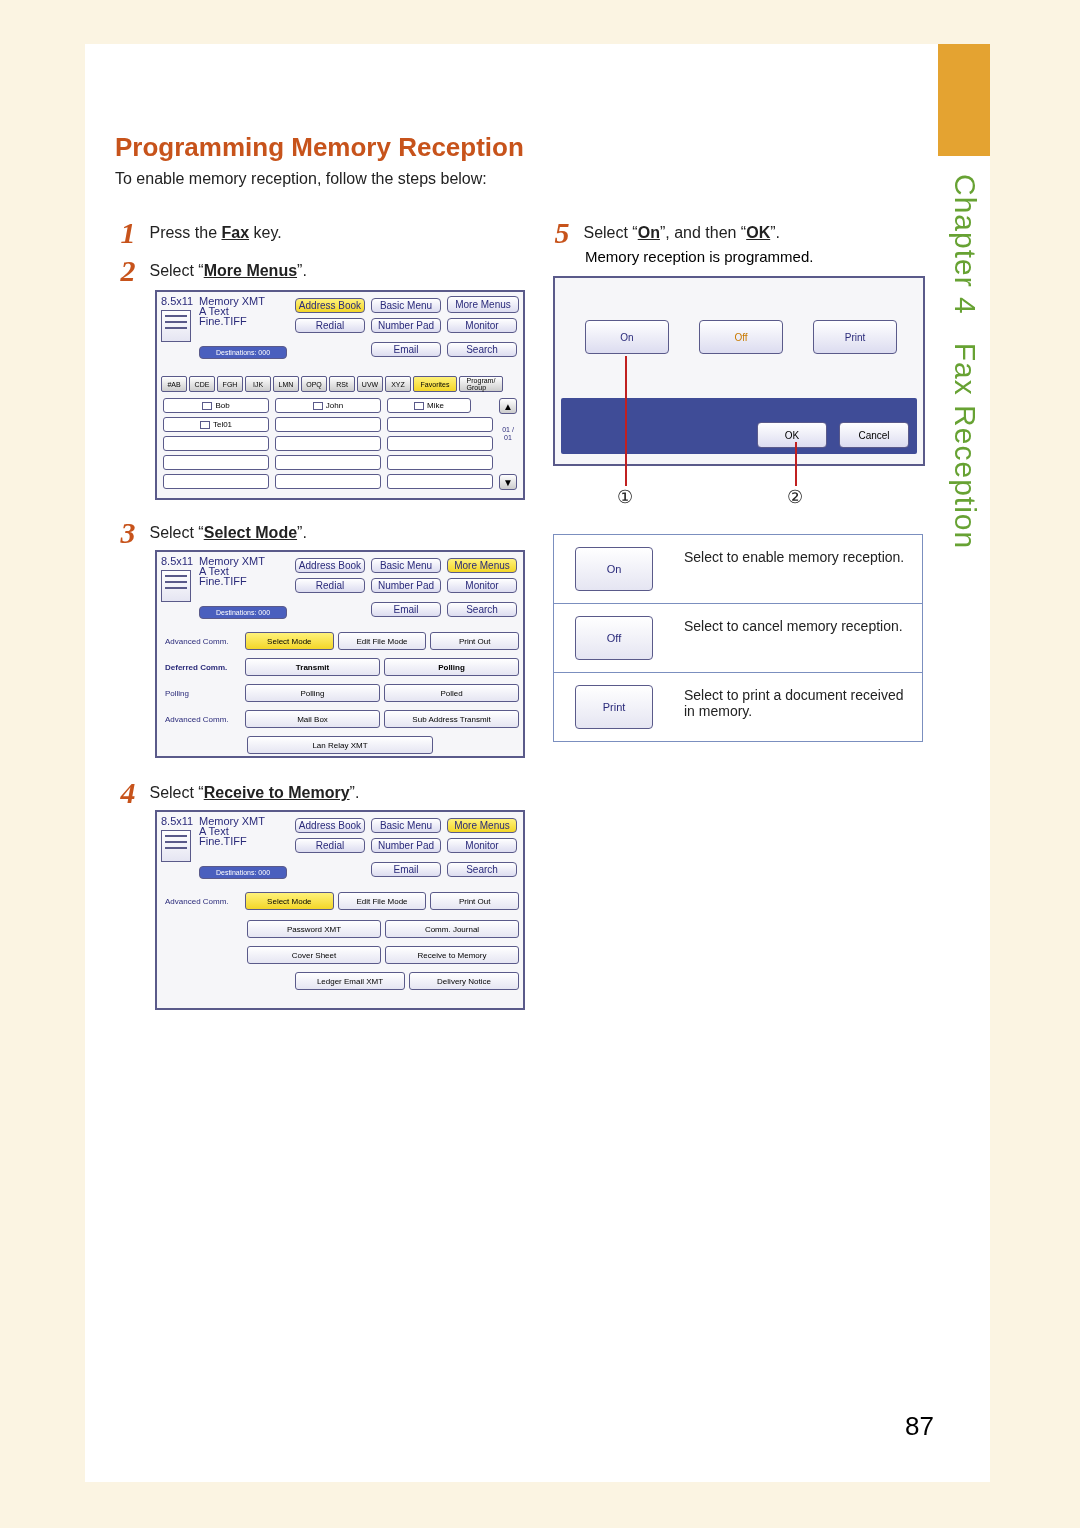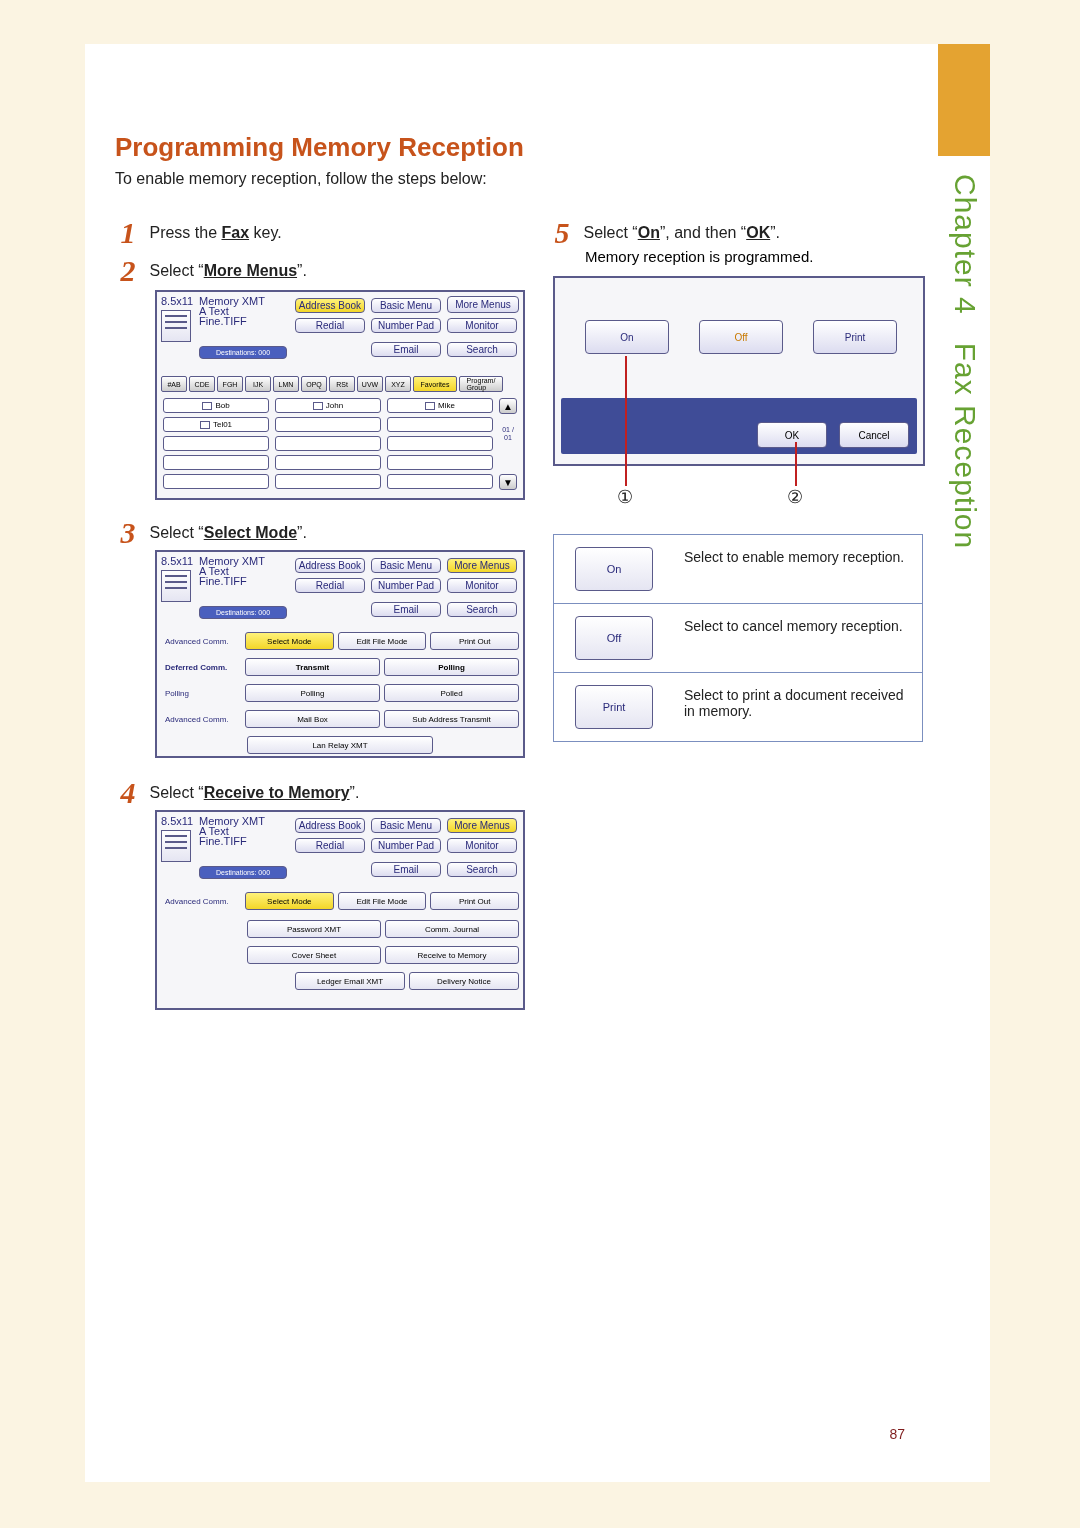--- a/index.html
+++ b/index.html
@@ -144,21 +144,21 @@
   .explain-row:first-child { border-top:none;}
   .explain-left {
     width:120px; display:flex; align-items:center; justify-content:center; padding:12px;
   }
   .mini-btn {
     width:78px; height:44px; border:1px solid #5a5a8a; border-radius:4px;
     background:linear-gradient(#fff,#e5e5f2); font-size:11px; color:#2a2a7a;
     display:flex; align-items:center; justify-content:center;
   }
   .explain-right { flex:1; padding:14px 10px; font-size:14px; color:#222;}
-  .page-num { position:absolute; right:85px; bottom:40px; font-size:14px; color:#7f1d1d;}
+  .page-num { position:absolute; right:56px; bottom:40px; font-size:26px; color:#000000;}
 </style>
 </head>
 <body>
 
 <div class="page">
 
   <div class="side-tab">
     <div class="tab-orange"></div>
     <div class="tab-text">
       <span>Chapter 4</span>&nbsp;&nbsp;
@@ -223,21 +223,21 @@
     </div>
 
     <div class="list-row" style="left:6px; top:106px; width:106px;">
         <span class="env"></span>
         <span>Bob</span>
       </div>
     <div class="list-row" style="left:118px; top:106px; width:106px;">
         <span class="env"></span>
         <span>John</span>
       </div>
-    <div class="list-row" style="left:230px; top:106px; width:106px;">
+    <div class="list-row" style="left:230px; top:106px; width:84px;">
         <span class="env"></span>
         <span>Mike</span>
       </div>
     <div class="list-row" style="left:6px; top:125px; width:106px;">
         <span class="env"></span>
         <span>Tel01</span>
       </div>
     <div class="list-row" style="left:118px; top:125px; width:106px;"></div>
     <div class="list-row" style="left:230px; top:125px; width:106px;"></div>
     <div class="list-row" style="left:6px; top:144px; width:106px;"></div>

